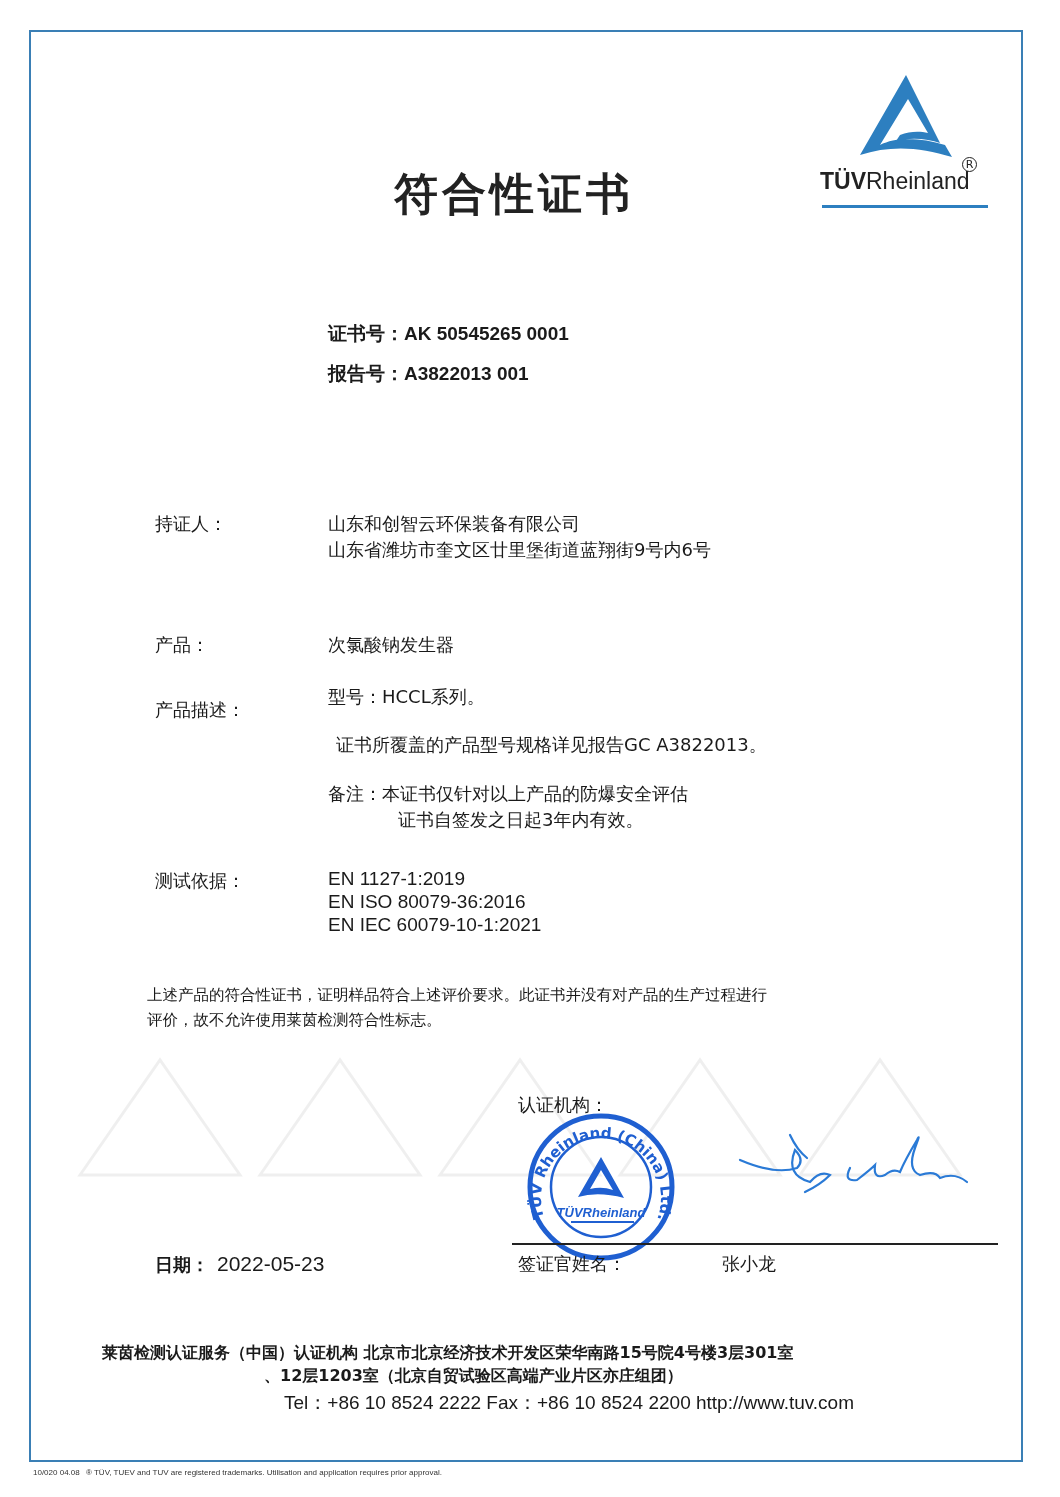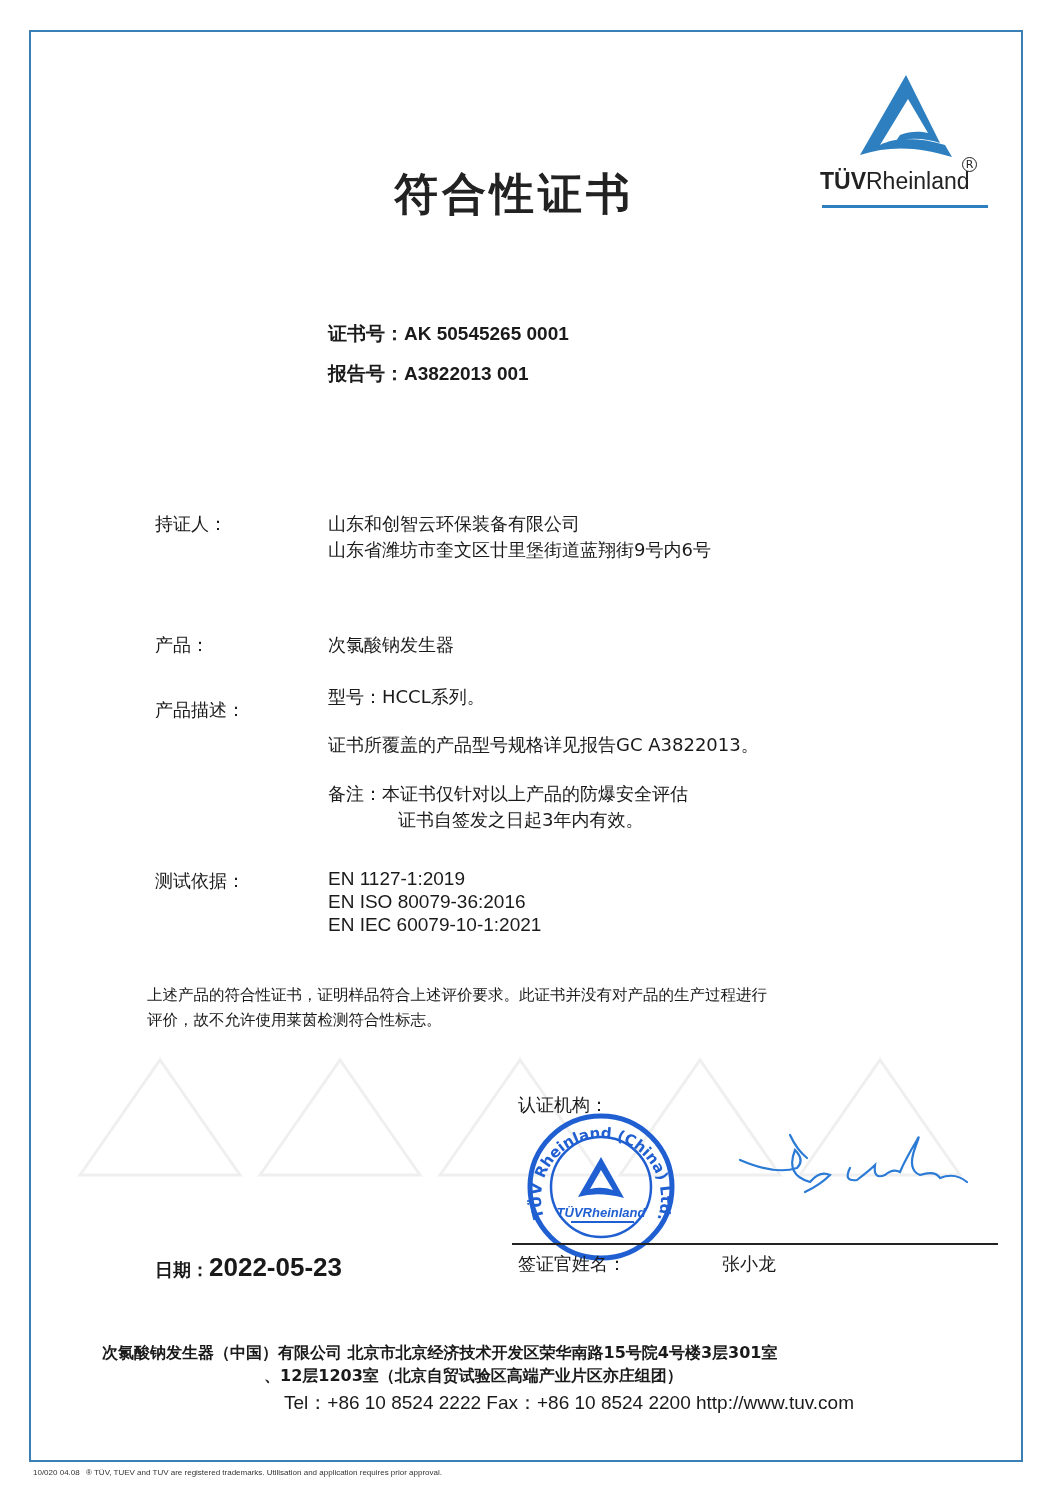--- a/index.html
+++ b/index.html
@@ -66,21 +66,21 @@
 
 <div class="abs lbl" style="left:155px;top:512px;">持证人：</div>
 <div class="abs lbl" style="left:328px;top:512px;">山东和创智云环保装备有限公司</div>
 <div class="abs lbl" style="left:328px;top:538px;">山东省潍坊市奎文区廿里堡街道蓝翔街9号内6号</div>
 
 <div class="abs lbl" style="left:155px;top:633px;">产品：</div>
 <div class="abs lbl" style="left:328px;top:633px;">次氯酸钠发生器</div>
 
 <div class="abs lbl" style="left:155px;top:685px;margin-top:13px;">产品描述：</div>
 <div class="abs val18" style="left:328px;top:685px;">型号：HCCL系列。</div>
-<div class="abs val18" style="left:328px;top:733px;">证书所覆盖的产品型号规格详见报告GC A3822013。</div>
+<div class="abs val18" style="left:336px;top:733px;">证书所覆盖的产品型号规格详见报告GC A3822013。</div>
 <div class="abs lbl" style="left:328px;top:782px;">备注：本证书仅针对以上产品的防爆安全评估</div>
 <div class="abs lbl" style="left:398px;top:808px;">证书自签发之日起3年内有效。</div>
 
 <div class="abs lbl" style="left:155px;top:869px;">测试依据：</div>
 <div class="abs std" style="left:328px;top:867px;">EN 1127-1:2019</div>
 <div class="abs std" style="left:328px;top:890px;">EN ISO 80079-36:2016</div>
 <div class="abs std" style="left:328px;top:913px;">EN IEC 60079-10-1:2021</div>
 
 <div class="abs para" style="left:147px;top:983px;">上述产品的符合性证书，证明样品符合上述评价要求。此证书并没有对产品的生产过程进行</div>
 <div class="abs para" style="left:147px;top:1008px;">评价，故不允许使用莱茵检测符合性标志。</div>
@@ -103,23 +103,23 @@
   <g fill="none" stroke="#2a7ad6" stroke-width="2.2" stroke-linecap="round">
     <path d="M5 30 Q40 45 62 38 Q70 30 60 20 Q50 45 75 52 Q85 40 95 45 Q85 55 70 62"></path>
     <path d="M55 5 Q62 20 72 28"></path>
     <path d="M115 38 Q108 52 122 50 Q135 40 140 35 Q138 50 150 45 Q158 38 165 42 Q170 30 182 10 Q186 2 180 18 Q172 40 185 45 Q200 40 205 48 Q220 42 232 52"></path>
   </g>
 </svg>
 
 <div class="abs sigline"></div>
 
 <div class="abs lbl" style="left:155px;top:1252px;font-weight:bold;">
-  <span>日期：</span><span style="font-weight:bold;font-family:'Liberation Sans',sans-serif;font-size:26px;">2022-05-23</span>
+  <span>日期：</span><span style="font-weight:normal;font-family:'Liberation Sans',sans-serif;font-size:21px;margin-left:8px;">2022-05-23</span>
 </div>
 <div class="abs lbl" style="left:518px;top:1252px;">签证官姓名：</div>
 <div class="abs lbl" style="left:722px;top:1252px;">张小龙</div>
 
-<div class="abs footer" style="left:102px;top:1343px;">次氯酸钠发生器（中国）有限公司 北京市北京经济技术开发区荣华南路15号院4号楼3层301室</div>
+<div class="abs footer" style="left:102px;top:1343px;">莱茵检测认证服务（中国）认证机构 北京市北京经济技术开发区荣华南路15号院4号楼3层301室</div>
 <div class="abs footer" style="left:264px;top:1366px;">、12层1203室（北京自贸试验区高端产业片区亦庄组团）</div>
 <div class="abs" style="left:284px;top:1390px;font-family:'Liberation Sans',sans-serif;font-size:19px;">Tel：+86 10 8524 2222     Fax：+86 10 8524 2200    http://www.tuv.com</div>
 
 <div class="abs tiny" style="left:33px;top:1468px;">10/020 04.08</div>
 <div class="abs tiny" style="left:86px;top:1468px;">®  TÜV, TUEV and TUV are registered trademarks. Utilisation and application requires prior approval.</div>
 
 </body></html>

